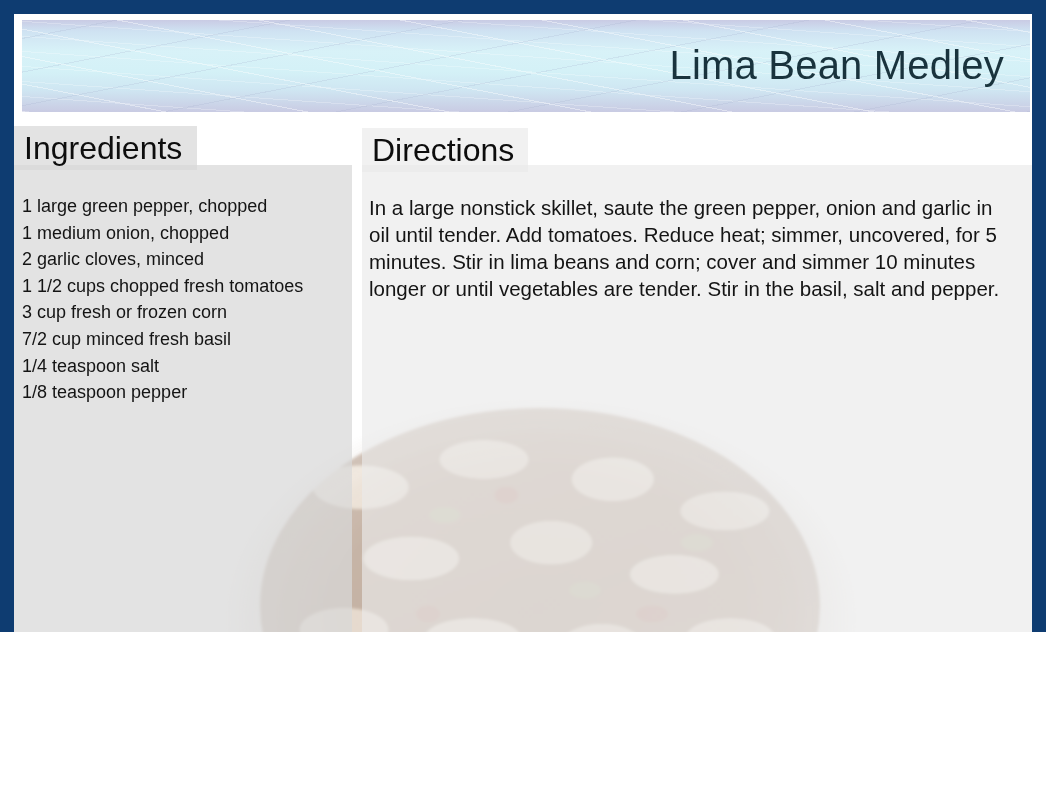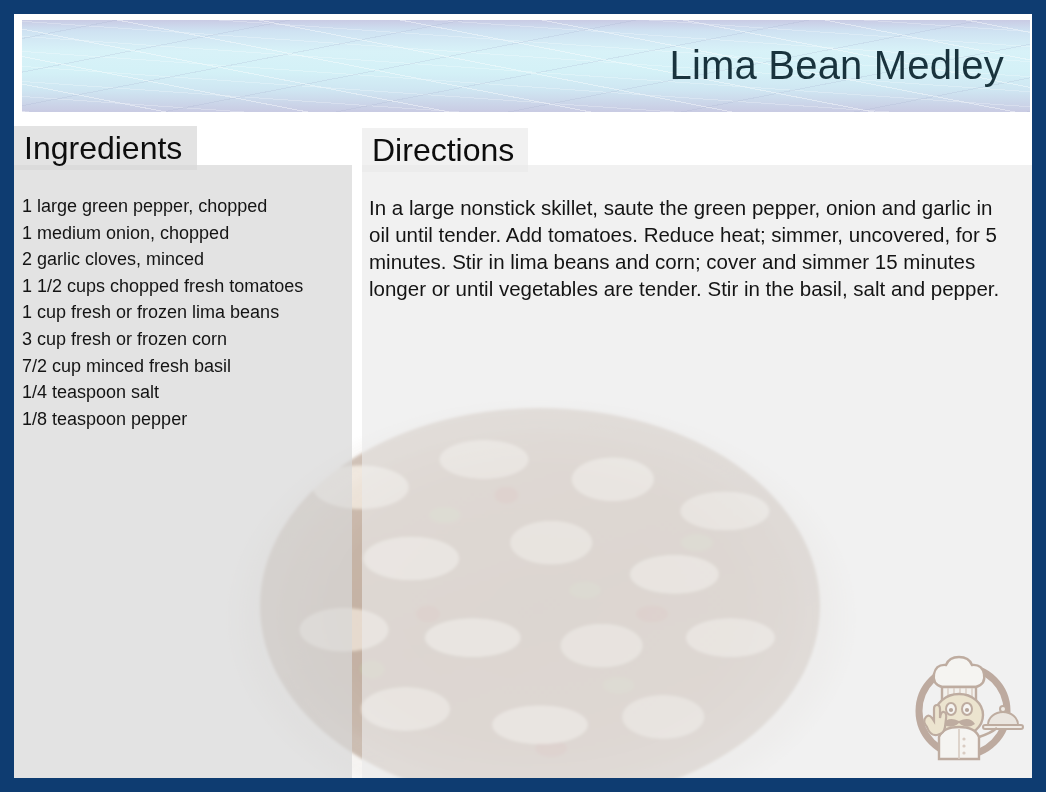--- a/index.html
+++ b/index.html
@@ -3,21 +3,21 @@
 <meta charset="utf-8">
 <style>
   html, body {
     margin: 0;
     padding: 0;
     background: #ffffff;
   }
   #card {
     position: relative;
     width: 1046px;
-    height: 792px;
+    height: 632px;
     overflow: hidden;
     background: #ffffff;
     font-family: "Liberation Sans", sans-serif;
   }
 
   
   .frame-edge {
     position: absolute;
     background: #0e3c71;
     z-index: 40;
@@ -249,29 +249,28 @@
   <div id="tab-directions" class="tab">
     <span class="tab-label">Directions</span>
   </div>
 
   <div id="ingredient-list">
     <ul>
       <li>1 large green pepper, chopped</li>
       <li>1 medium onion, chopped</li>
       <li>2 garlic cloves, minced</li>
       <li>1 1/2 cups chopped fresh tomatoes</li>
-      <li>1 cup fresh or frozen lima beans</li>
       <li>3 cup fresh or frozen corn</li>
       <li>7/2 cup minced fresh basil</li>
       <li>1/4 teaspoon salt</li>
       <li>1/8 teaspoon pepper</li>
     </ul>
   </div>
 
-  <div id="directions-body">In a large nonstick skillet, saute the green pepper, onion and garlic in oil until tender. Add tomatoes. Reduce heat; simmer, uncovered, for 5 minutes. Stir in lima beans and corn; cover and simmer 15 minutes longer or until vegetables are tender. Stir in the basil, salt and pepper.</div>
+  <div id="directions-body">In a large nonstick skillet, saute the green pepper, onion and garlic in oil until tender. Add tomatoes. Reduce heat; simmer, uncovered, for 5 minutes. Stir in lima beans and corn; cover and simmer 10 minutes longer or until vegetables are tender. Stir in the basil, salt and pepper.</div>
 
   <svg id="chef-logo" viewBox="0 0 128 128">
     <g fill="none" stroke="#8d6a52" stroke-width="2.4">
       <circle cx="64" cy="70" r="44" stroke-width="7" stroke="#8a6550"></circle>
     </g>
 
     <g>
       <path d="M86 84 h36 a2 2 0 0 1 0 4 h-36 a2 2 0 0 1 0-4 z" fill="#efe7dc" stroke="#8d6a52" stroke-width="2"></path>
       <path d="M89 84 a15 13 0 0 1 30 0 z" fill="#e4dbcf" stroke="#8d6a52" stroke-width="2"></path>
       <circle cx="104" cy="68" r="3" fill="#efe7dc" stroke="#8d6a52" stroke-width="2"></circle>

